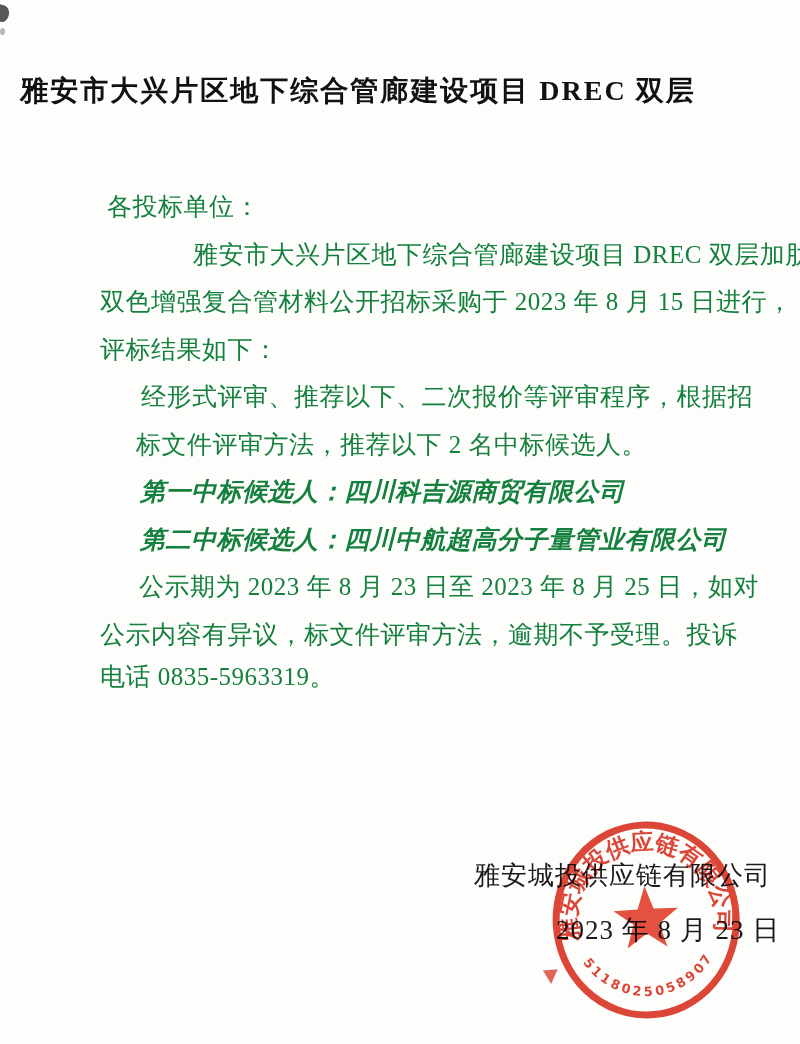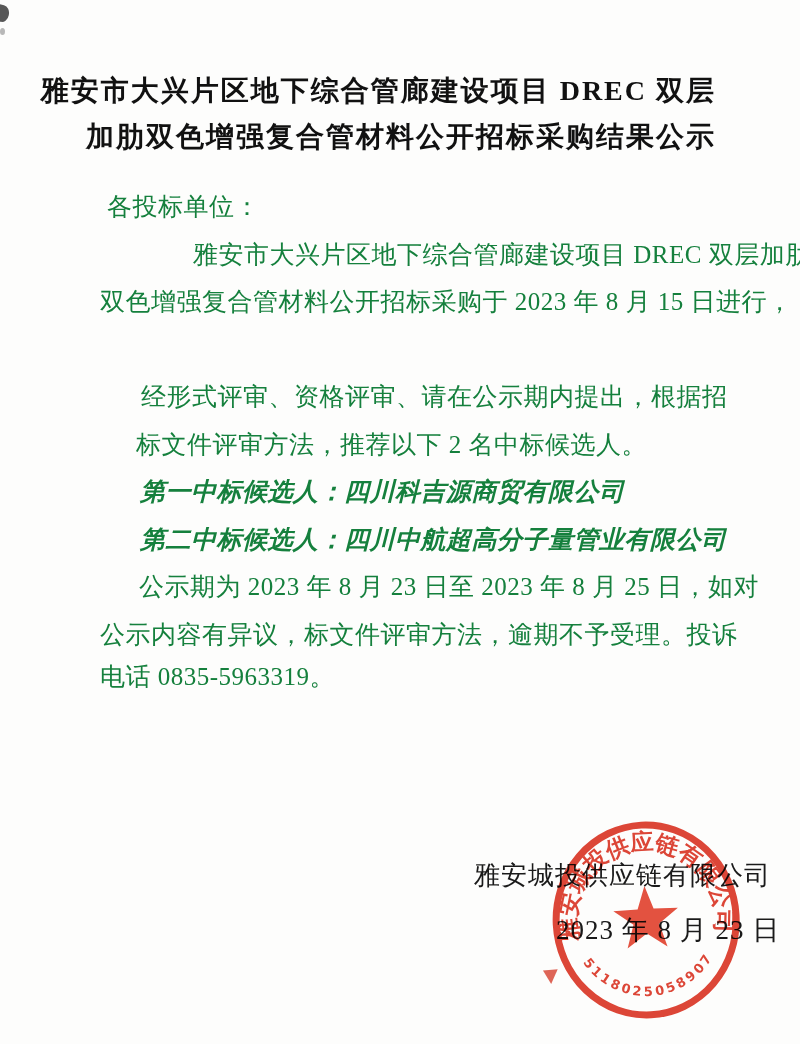--- a/index.html
+++ b/index.html
@@ -7,21 +7,21 @@
     width:800px;height:1044px;
     background:#fdfdfc;
     font-family:"Liberation Serif","DejaVu Serif",serif;
     color:#151515;
     overflow:hidden;
     position:relative;
   }
   .page{position:absolute;inset:0;width:800px;height:1044px;}
   .title-line{
     position:absolute;left:0;width:716px;
-    text-align:right;
+    text-align:center;
     font-size:28px;font-weight:bold;
     letter-spacing:2px;
     color:#111;
   }
   .line{
     position:absolute;
     font-size:25px;
     white-space:nowrap;
     color:#15803d;
     letter-spacing:0.5px;
@@ -76,26 +76,26 @@
 </style>
 </head>
 <body>
 
 <div class="page">
 
   <div class="corner-mark"></div>
   <div class="corner-dot"></div>
 
   <div class="title-line" style="top:72px;">雅安市大兴片区地下综合管廊建设项目 DREC 双层</div>
-  <div class="title-line" style="top:118px;">加肋双色增强复合管材料公开招标采购结果公示</div>
 
   <div class="line" style="top:190px;left:107px;">各投标单位：</div>
   <div class="line" style="top:238px;left:149px;margin-left:44px;">雅安市大兴片区地下综合管廊建设项目 DREC 双层加肋</div>
   <div class="line" style="top:285px;left:100px;">双色增强复合管材料公开招标采购于 2023 年 8 月 15 日进行，</div>
-  <div class="line" style="top:380px;left:141px;">经形式评审、资格评审、请在公示期内提出，根据招</div>
+  <div class="line" style="top:333px;left:100px;">评标结果如下：</div>
+  <div class="line" style="top:380px;left:141px;">经形式评审、推荐以下、二次报价等评审程序，根据招</div>
   <div class="line" style="top:428px;left:116px;margin-left:20px;">标文件评审方法，推荐以下 2 名中标候选人。</div>
   <div class="line bold" style="top:475px;left:140px;">第一中标候选人：四川科吉源商贸有限公司</div>
   <div class="line bold" style="top:523px;left:140px;">第二中标候选人：四川中航超高分子量管业有限公司</div>
   <div class="line" style="top:570px;left:139px;">公示期为 2023 年 8 月 23 日至 2023 年 8 月 25 日，如对</div>
   <div class="line" style="top:618px;left:100px;">公示内容有异议，标文件评审方法，逾期不予受理。投诉</div>
   <div class="line" style="top:660px;left:100px;">电话 0835-5963319。</div>
 
   <div class="sig" style="top:858px;left:474px;">雅安城投供应链有限公司</div>
   <div class="sig" style="top:912px;left:556px;font-size:27px;">2023 年 8 月 23 日</div>
 

